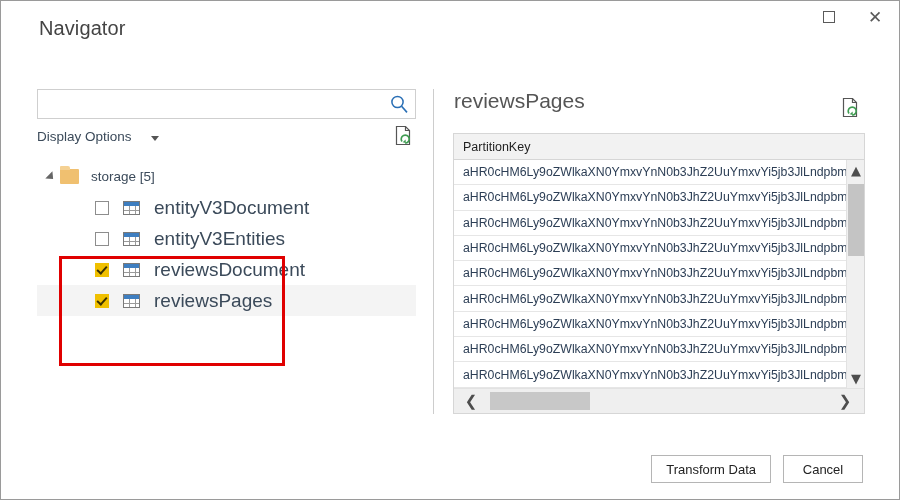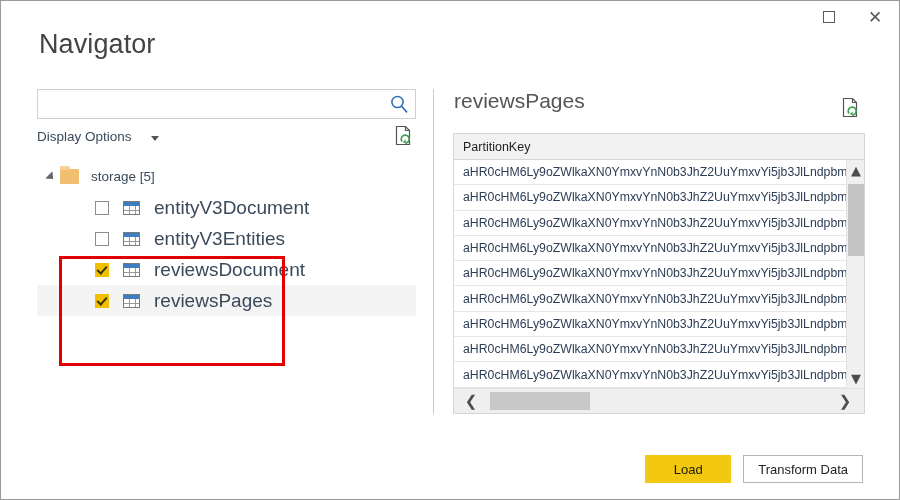--- a/index.html
+++ b/index.html
@@ -32,22 +32,22 @@
   .sq {
     width: 12px; height: 12px;
     border: 1.3px solid #5a5a5a;
   }
   .xglyph {
     font-size: 17px; color: #5a5a5a;
     line-height: 1; font-family: "DejaVu Sans", sans-serif;
   }
 
   #app-title {
-    position: absolute; left: 38px; top: 28px;
-    font-size: 27px; font-weight: 400;
+    position: absolute; left: 38px; top: 16px;
+    font-size: 20px; font-weight: 400;
     color: #444444; letter-spacing: .1px;
     font-family: "Liberation Sans", sans-serif;
   }
 
   
   #left-panel {
     position: absolute; left: 36px; top: 88px;
     width: 379px; height: 310px;
   }
   #search-box {
@@ -397,17 +397,17 @@
       <div id="hscroll">
         <div class="hs-arrow" id="hs-left">❮</div>
         <div id="hs-thumb"></div>
         <div class="hs-arrow" id="hs-right">❯</div>
       </div>
 
     </div>
   </div>
 
   <div id="footer">
-    <div class="fbtn primary">Load</div>
     <div class="fbtn">Transform Data</div>
+    <div class="fbtn">Cancel</div>
   </div>
 
 </div>
 
 </body></html>

